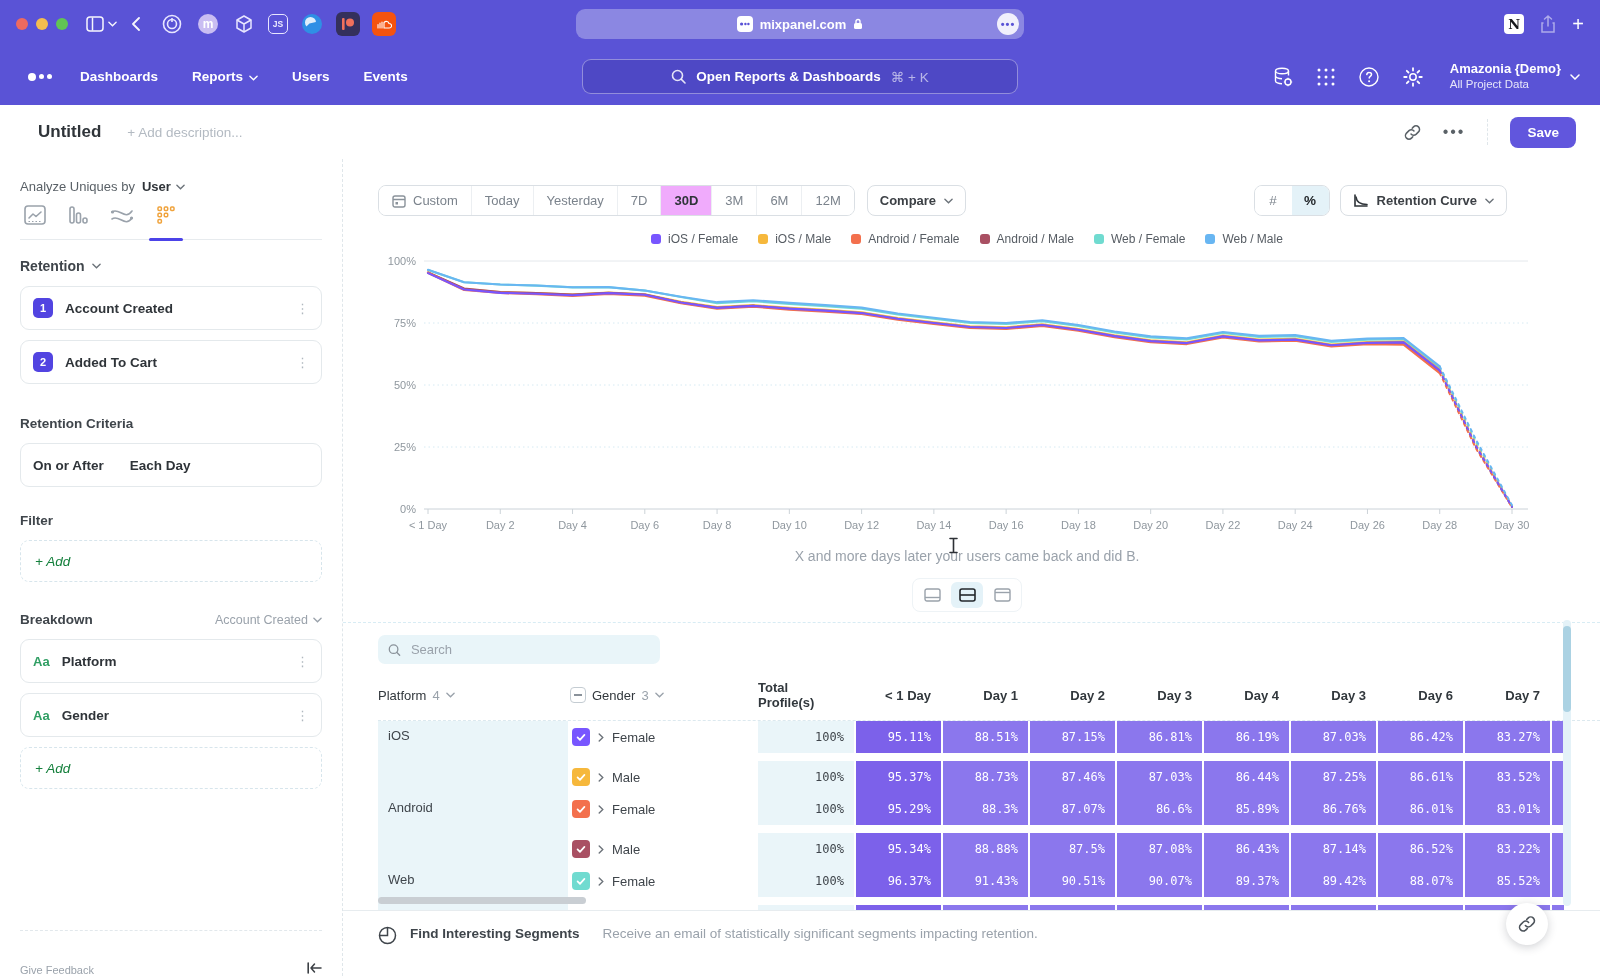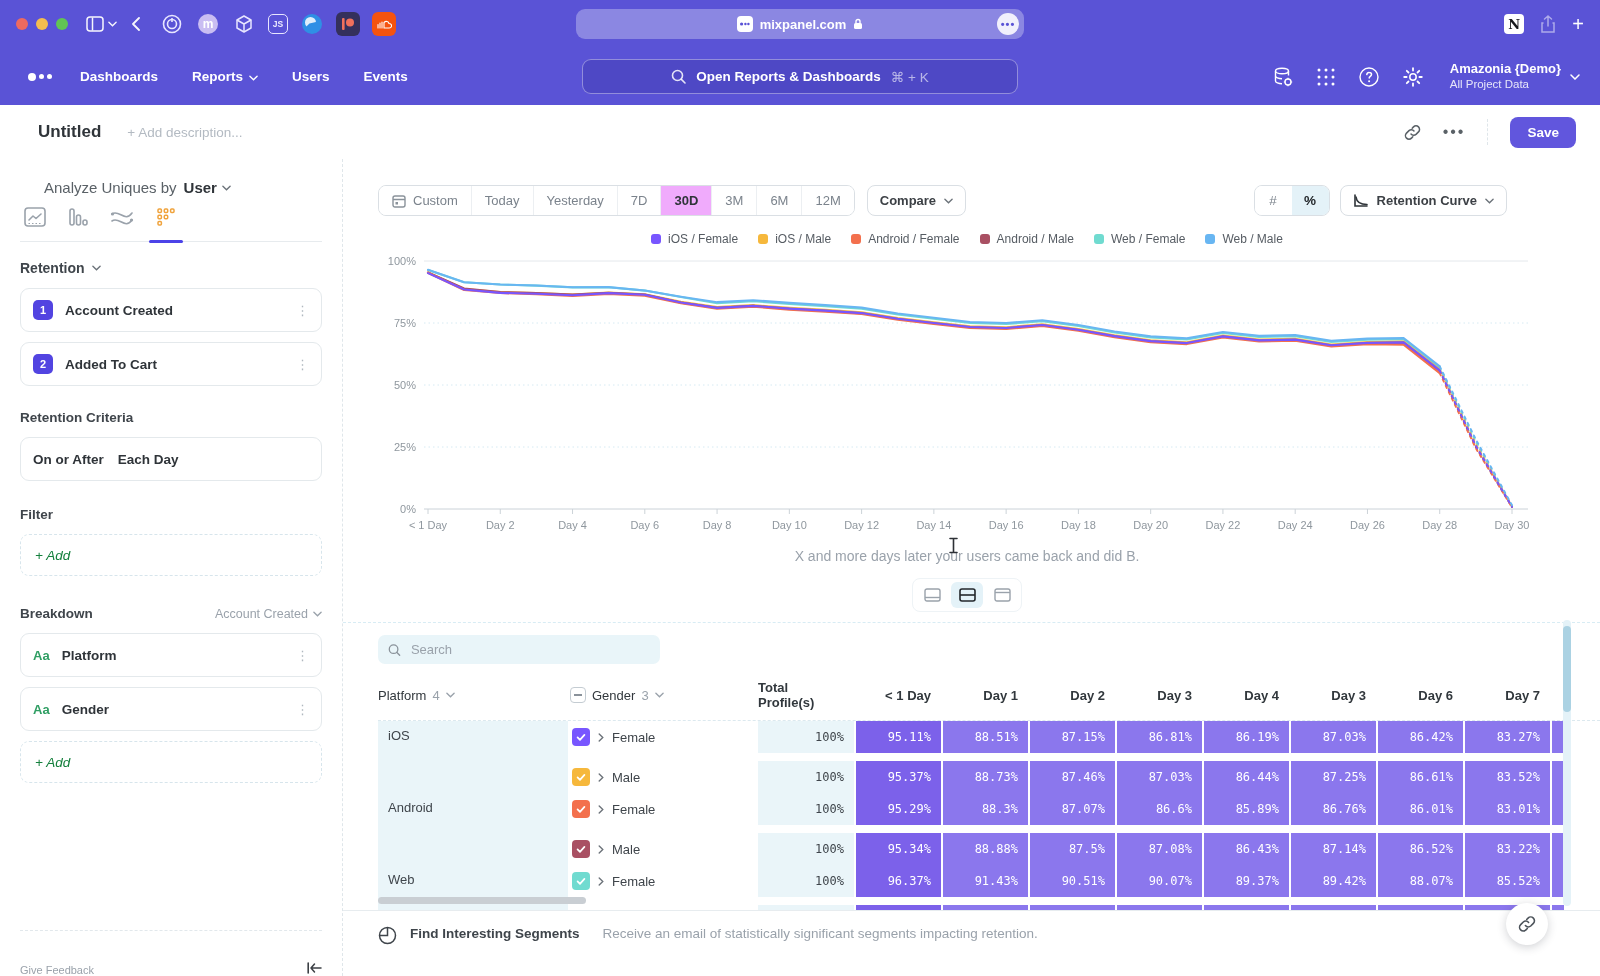--- a/index.html
+++ b/index.html
@@ -48,34 +48,34 @@
   .rep-actions{margin-left:auto;display:flex;align-items:center;gap:22px;color:#5a6167;}
   .rep-divider{width:1px;height:26px;border-left:1px dashed #dfe6ea;}
   .save-btn{background:#6156dd;color:#fff;font-size:13.5px;font-weight:600;border:none;border-radius:8px;padding:8px 17px;cursor:pointer;}
 
   
   .body-wrap{display:flex;height:817px;}
   .sidebar{width:343px;flex:none;border-right:1px dashed #dfe6ea;display:flex;flex-direction:column;padding:0 20px;position:relative;}
   .main{flex:1;position:relative;overflow:hidden;}
 
   
-  .analyze-row{padding-top:20px;display:flex;align-items:center;gap:7px;font-size:15px;color:#5a6167;margin-left:24px;}
+  .analyze-row{padding-top:20px;display:flex;align-items:center;gap:7px;font-size:13px;color:#5a6167;}
   .analyze-val{font-weight:700;color:#2f3439;display:flex;align-items:center;gap:5px;}
   .tabs-row{margin-top:6px;display:flex;align-items:flex-end;gap:22px;border-bottom:1px solid #e7ebee;padding:0 4px;height:40px;}
   .tab{position:relative;padding-bottom:10px;color:#9aa2ab;cursor:pointer;}
   .tab.active{color:#f0a33c;}
   .tab.active::after{content:"";position:absolute;left:50%;transform:translateX(-50%);bottom:-2px;width:34px;height:3px;border-radius:3px;background:#4c43e8;}
   .sec-row{display:flex;align-items:center;gap:7px;font-size:14px;font-weight:700;color:#3f454b;margin-top:18px;}
   .sec-label{font-size:13.5px;font-weight:700;color:#3f454b;}
   .card{margin-top:12px;height:44px;border:1px solid #e4e9ec;border-radius:9px;background:#fff;display:flex;align-items:center;padding:0 12px;gap:12px;cursor:pointer;}
   .card + .card{margin-top:10px;}
   .step-num{width:20px;height:20px;border-radius:5px;background:#5244e1;color:#fff;font-size:11px;font-weight:700;display:flex;align-items:center;justify-content:center;}
   .card-label{font-size:13.5px;font-weight:600;color:#2f3439;}
   .kebab{margin-left:auto;color:#b0b8bf;font-size:13px;letter-spacing:0;line-height:1;}
-  .crit-card{gap:14px;}
+  .crit-card{gap:26px;}
   .add-card{margin-top:12px;height:42px;border:1px dashed #d7e5ec;border-radius:9px;display:flex;align-items:center;padding:0 14px;color:#15803d;font-size:13.5px;cursor:pointer;font-style:italic;}
   .bd-row{display:flex;align-items:center;margin-top:30px;}
   .bd-scope{margin-left:auto;font-size:12.5px;color:#9aa2ab;display:flex;align-items:center;gap:5px;}
   .aa{color:#2f9e63;font-weight:700;font-size:13px;}
   .side-footer{margin-top:auto;border-top:1px dashed #e2e8ec;height:46px;display:flex;align-items:flex-end;color:#9aa2ab;font-size:11px;}
   .collapse-ic{margin-left:auto;color:#3c4045;}
 
   
   .controls{margin:26px 93px 0 35px;display:flex;align-items:center;}
   .range-group{display:flex;border:1px solid #dadfe4;border-radius:8px;overflow:hidden;background:#fff;}
@@ -361,21 +361,21 @@
             <span class="card-label">Account Created</span>
             <span class="kebab">⋮</span>
           </div>
           <div class="card">
             <span class="step-num">2</span>
             <span class="card-label">Added To Cart</span>
             <span class="kebab">⋮</span>
           </div>
         </div>
 
-      <div class="sec-label" style="margin-top:24px;">Retention Criteria</div>
+      <div class="sec-label" style="margin-top:32px;">Retention Criteria</div>
       <div class="card crit-card">
         <span class="card-label">On or After</span>
         <span class="card-label">Each Day</span>
       </div>
 
       <div class="sec-label" style="margin-top:26px;">Filter</div>
       <div class="add-card">+ Add</div>
 
       <div class="bd-row">
         <span class="sec-label">Breakdown</span>

